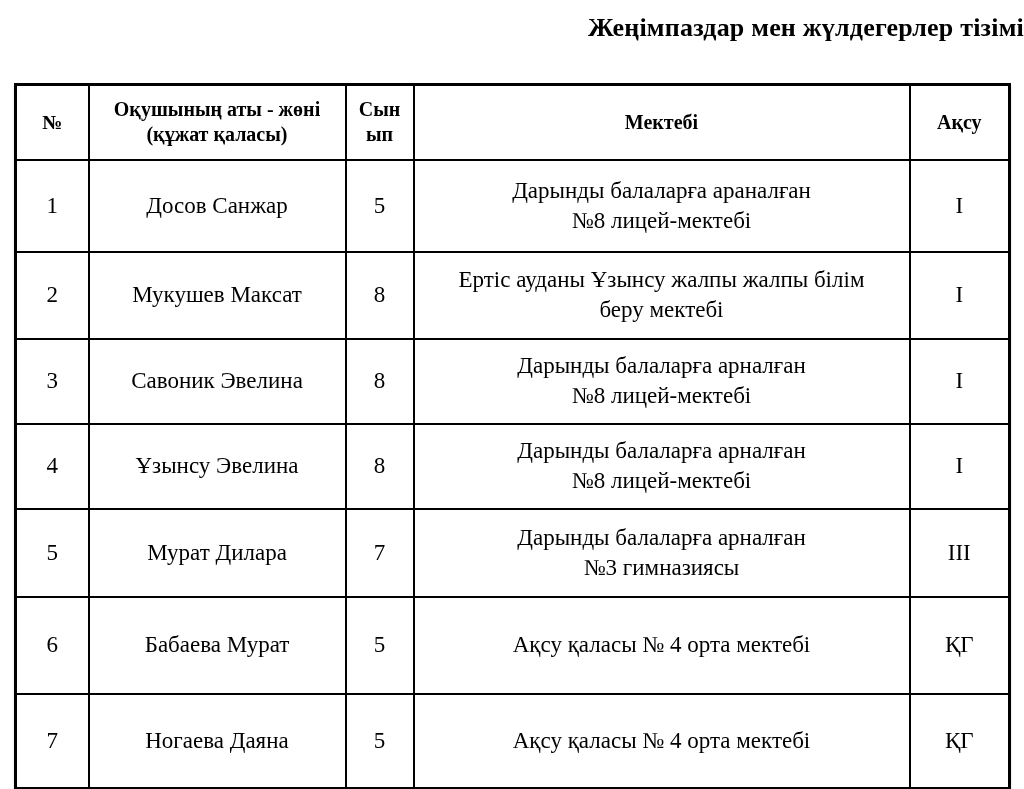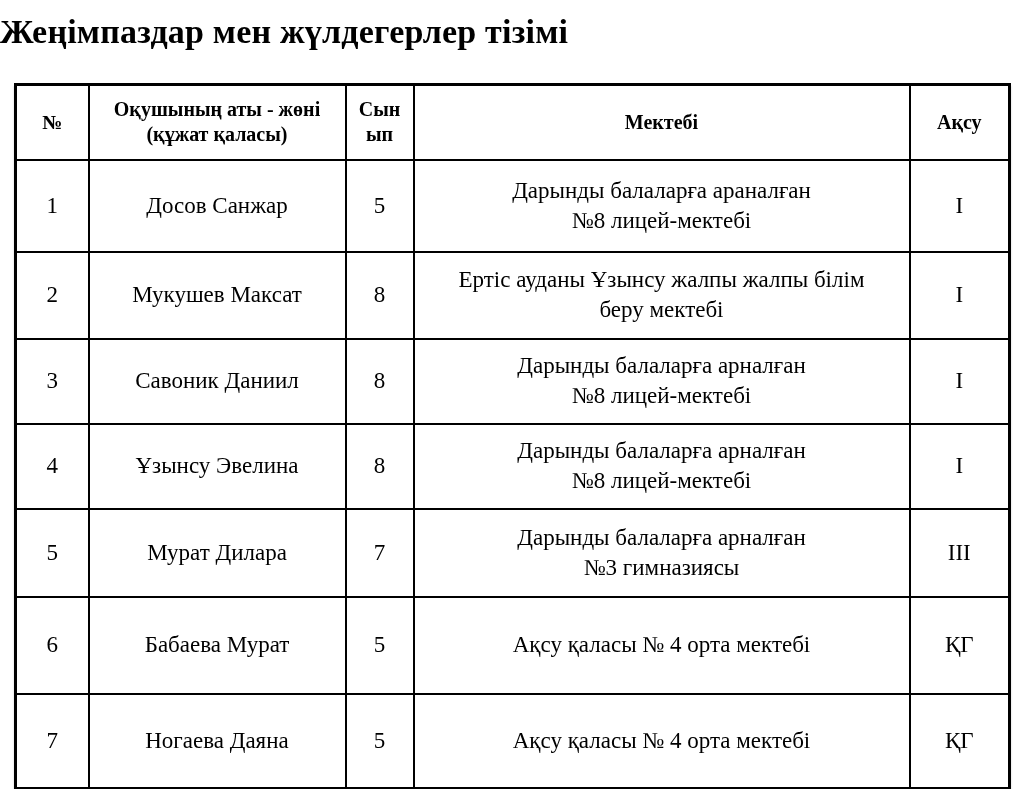--- a/index.html
+++ b/index.html
@@ -14,22 +14,22 @@
   }
 
   .page {
     width: 1024px;
     height: 789px;
     position: relative;
   }
 
   .doc-title {
     margin-top: 13px;
-    text-align: left;
-    font-size: 34px;
+    text-align: right;
+    font-size: 26px;
     font-weight: bold;
     letter-spacing: 0.2px;
   }
 
   table.winners {
     position: absolute;
     left: 14px;
     top: 70px;
     width: 994px;
     border-collapse: collapse;
@@ -114,21 +114,21 @@
     <td class="num-cell">2</td>
     <td class="name-cell">Мукушев Максат</td>
     <td class="grade-cell">8</td>
     <td class="school-cell">Ертіс ауданы Ұзынсу жалпы жалпы білім
 беру мектебі</td>
     <td class="place-cell">I</td>
   </tr>
 
   <tr>
     <td class="num-cell">3</td>
-    <td class="name-cell">Савоник Даниил</td>
+    <td class="name-cell">Савоник Эвелина</td>
     <td class="grade-cell">8</td>
     <td class="school-cell">Дарынды балаларға арналған
 №8 лицей-мектебі</td>
     <td class="place-cell">I</td>
   </tr>
 
   <tr>
     <td class="num-cell">4</td>
     <td class="name-cell">Ұзынсу Эвелина</td>
     <td class="grade-cell">8</td>

